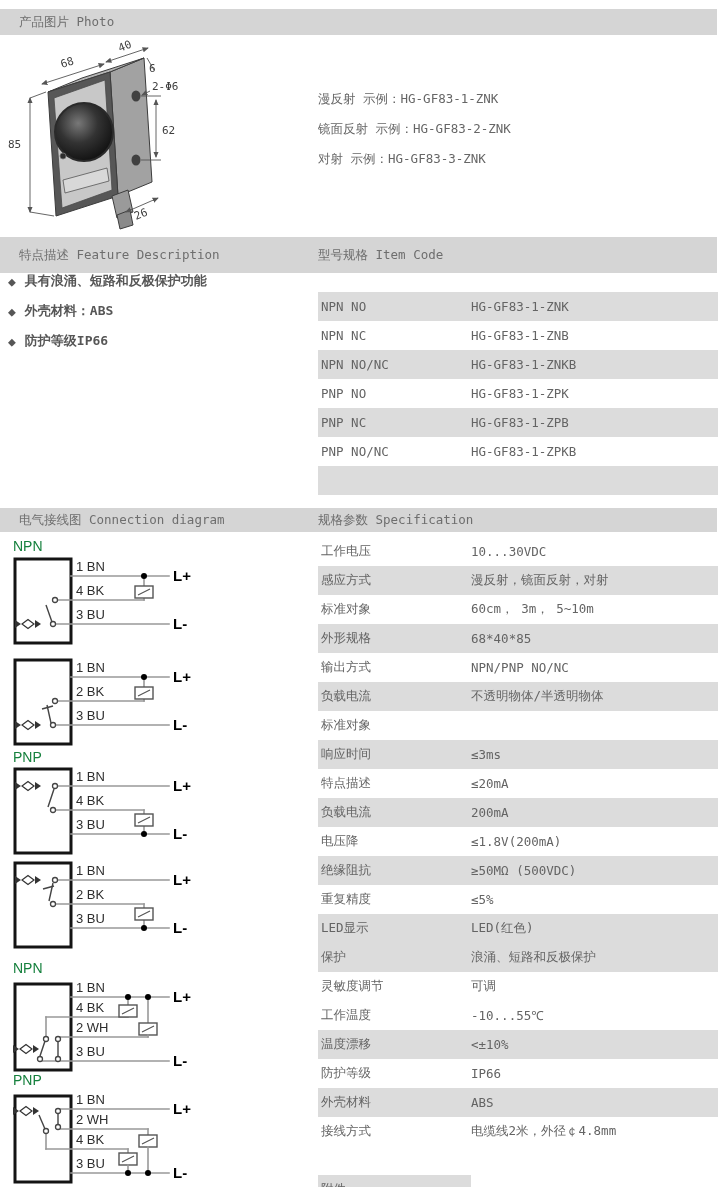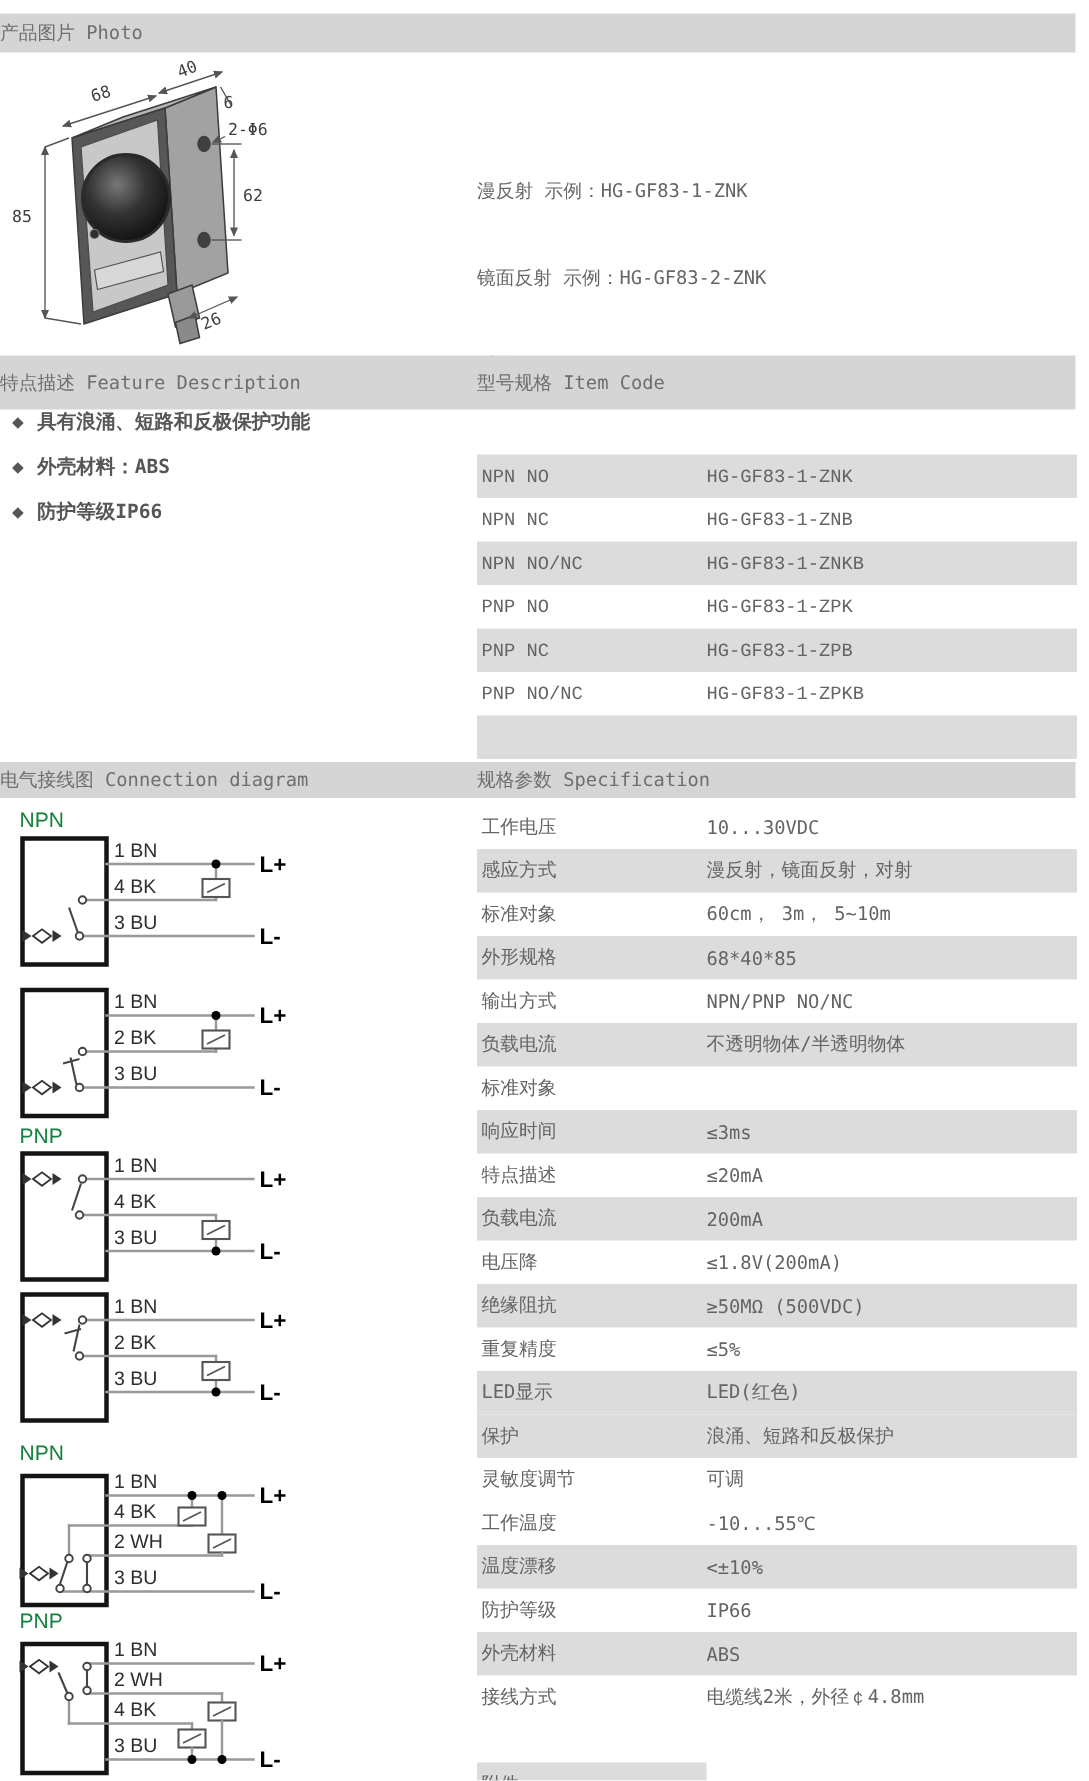--- a/index.html
+++ b/index.html
@@ -1,34 +1,34 @@
 <!DOCTYPE html>
 <html><head>
 <meta charset="utf-8">
 <style>
   html,body{margin:0;padding:0;background:#fff;}
   #page{position:relative;width:726px;height:1187px;background:#fff;overflow:hidden;
         font-family:"DejaVu Sans Mono",monospace;}
   .bar{position:absolute;left:0;width:717px;height:26px;background:#d5d5d5;
        display:flex;align-items:center;color:#6e6e6e;font-size:12.5px;}
-  .bar .t-left{padding-left:0;white-space:pre;}
+  .bar .t-left{padding-left:19px;white-space:pre;}
   .bar .t-right{position:absolute;left:318px;white-space:pre;}
   #bar1{top:9px;}
   #bar2{top:237px;height:36px;}
   #bar3{top:508px;height:24px;}
 
   #examples{position:absolute;left:318px;top:84px;color:#666;font-size:12.5px;}
-  #examples .ex{height:30px;line-height:30px;white-space:pre;margin-top:28px;}
+  #examples .ex{height:30px;line-height:30px;white-space:pre;}
 
   #features{position:absolute;left:8px;top:266px;color:#565656;font-size:13px;font-weight:bold;}
   #features .feat{height:30px;display:flex;align-items:center;white-space:pre;}
   #features .bullet{margin-right:9px;font-size:13px;}
 
   .tbl{position:absolute;left:318px;width:400px;}
-  #itemcode-table{top:303px;font-family:Liberation Mono, monospace;}
+  #itemcode-table{top:292px;}
   #spec-table{top:537px;}
   .trow{height:29px;display:flex;align-items:center;font-size:12.5px;color:#646464;}
   .trow.gray{background:#dcdcdc;}
   .trow .lbl{width:150px;padding-left:3px;white-space:pre;overflow:hidden;}
   .trow .val{flex:1;white-space:pre;overflow:hidden;}
   .trow.label-only{background:transparent;margin-top:29px;}
   .trow.label-only .lbl{background:#dcdcdc;height:100%;display:flex;align-items:center;}
 
   .diag-label{position:absolute;left:13px;font-family:"Liberation Sans",sans-serif;
               font-size:14px;color:#15803d;}

